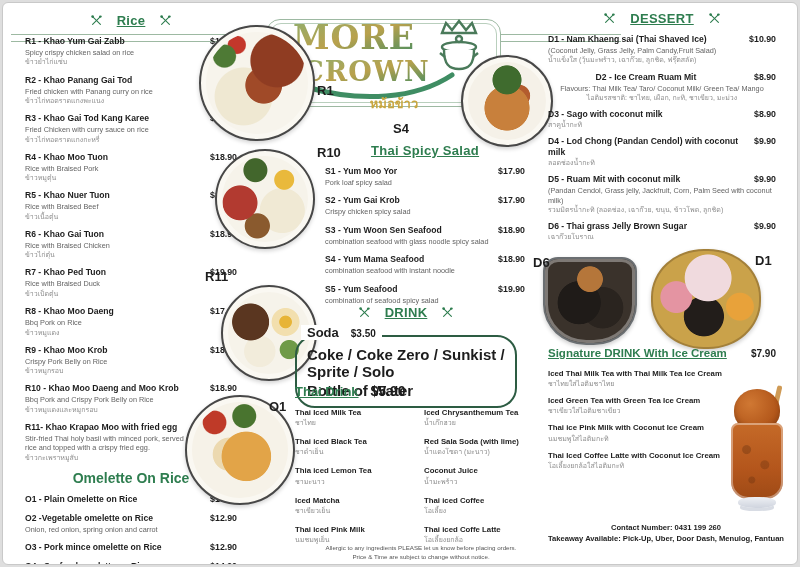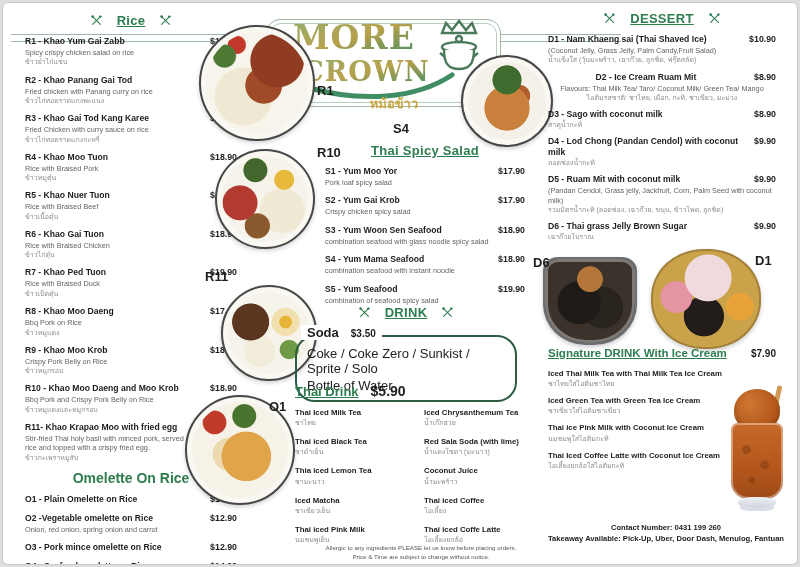--- a/index.html
+++ b/index.html
@@ -88,21 +88,21 @@
       radial-gradient(circle at 48% 68%, #221d1a 0 23%, transparent 24%),
       #caa24a; }
 
   
   .salad-block { position:absolute; left:322px; top:140px; width:200px; }
   .drink-block { position:absolute; left:292px; top:302px; width:222px; }
   .soda-box { margin-top:15px; border:2px solid #2d5c43; border-radius:20px; padding:9px 10px 7px; position:relative; }
   .soda-legend { position:absolute; top:-12px; left:4px; background:#fff; padding:0 6px; display:flex; gap:12px; align-items:baseline; }
   .soda-label { font-size:13px; font-weight:bold; color:#1d1d1d; }
   .soda-price { font-size:10px; font-weight:bold; color:#1d1d1d; }
-  .soda-line { font-weight:normal; font-size:13px; color:#1d1d1d; }
+  .soda-line { font-weight:bold; font-size:15px; color:#1d1d1d; }
   .soda-line + .soda-line { margin-top:2px; }
   .thai-drink-block { position:absolute; left:292px; top:380px; width:238px; }
   .thai-drink-head { display:flex; align-items:baseline; gap:12px; margin-bottom:9px; }
   .thai-drink-title { color:#2e7d4f; font-weight:bold; font-size:13px; text-decoration:underline; }
   .thai-drink-price { font-weight:bold; font-size:14px; color:#1d1d1d; }
   .thai-cols { display:flex; gap:20px; }
   .thai-col { flex:1; }
   .drink-item { margin-bottom:10px; }
   .drink-name { font-weight:bold; font-size:7.8px; color:#1d1d1d; line-height:1.3; }
   .drink-thai { font-size:7px; color:#8d8d8d; line-height:1.3; }

